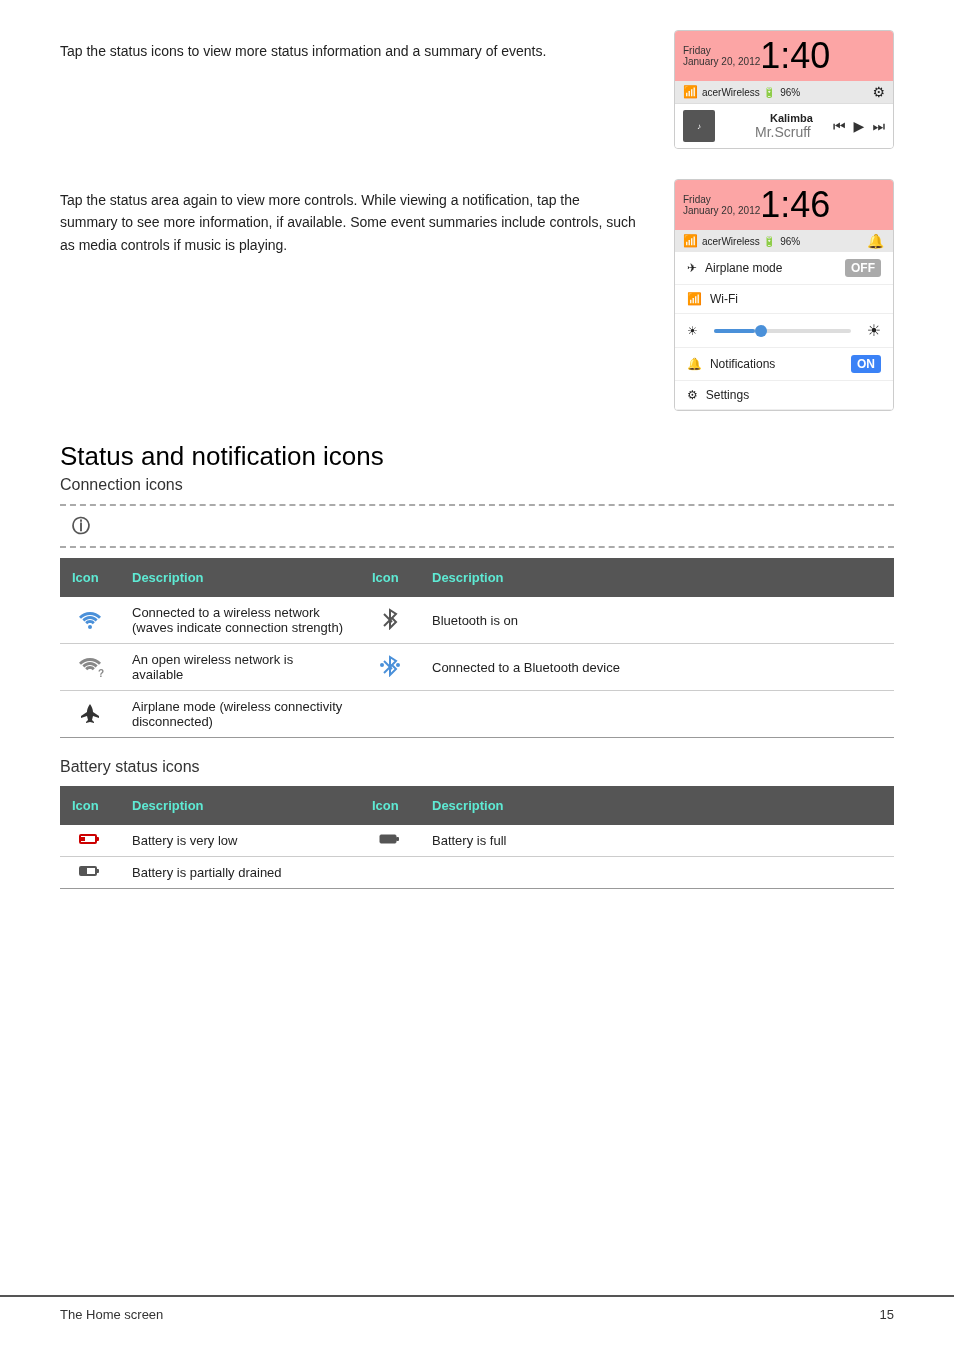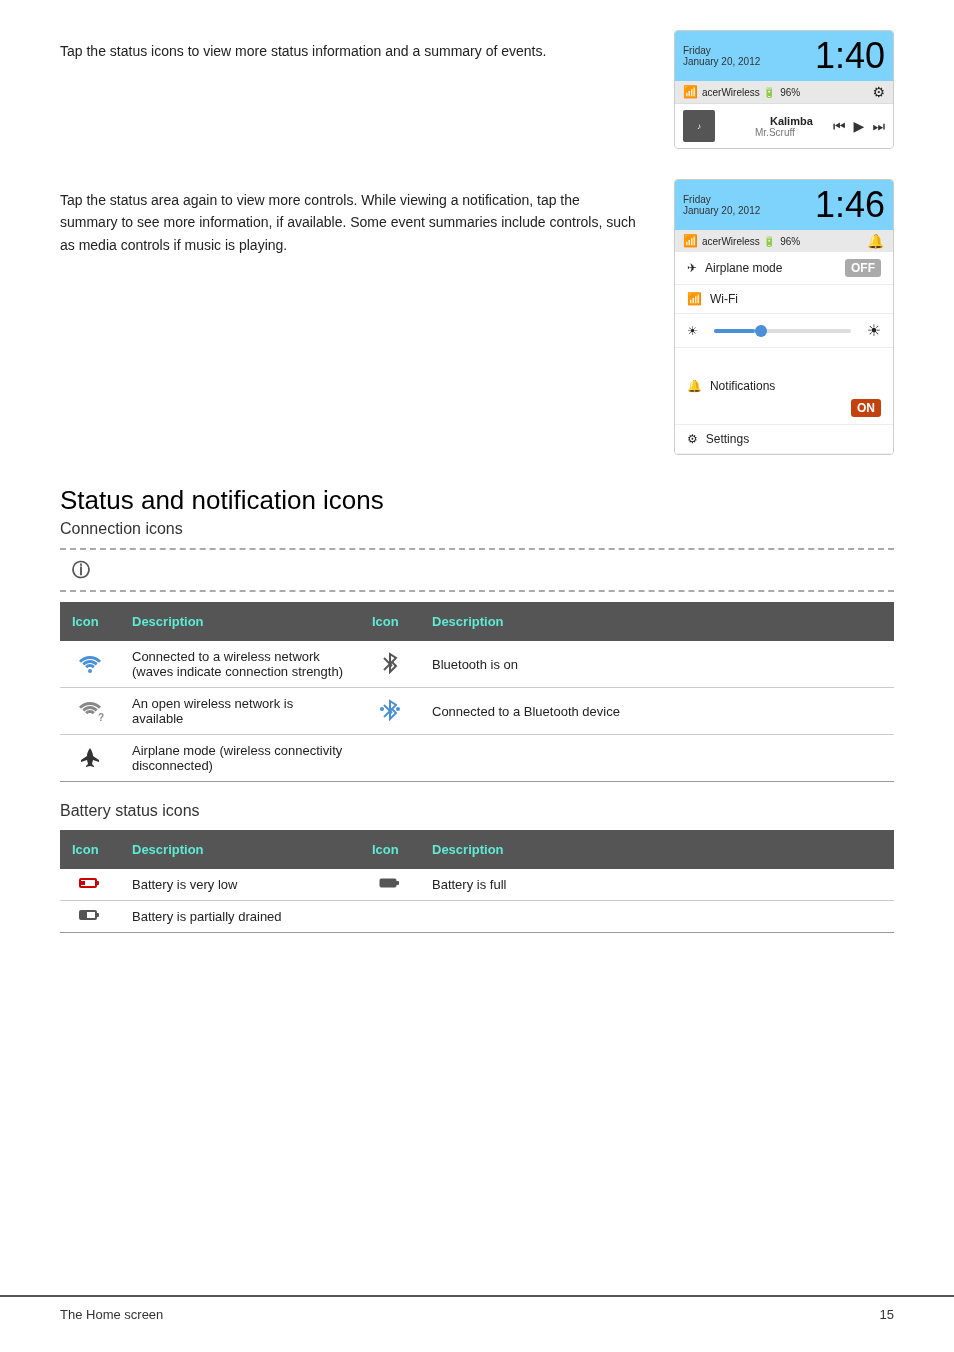--- a/index.html
+++ b/index.html
@@ -31,24 +31,24 @@
     }
     .phone-mockup {
       flex: 0 0 220px;
       border: 1px solid #ccc;
       background: #f5f5f5;
       border-radius: 4px;
       overflow: hidden;
       font-size: 11px;
     }
     .phone-status-bar {
-      background: #7dd3fc;
+      background: #fca5a5;
       padding: 4px 8px;
       display: flex;
-      justify-content: space-between;
+      justify-content: flex-start;
       align-items: center;
       font-size: 10px;
       color: #333;
     }
     .phone-wifi-bar {
       background: #e8e8e8;
       padding: 3px 8px;
       display: flex;
       align-items: center;
       gap: 6px;
@@ -76,21 +76,21 @@
       display: flex;
       align-items: center;
       justify-content: center;
       color: #fff;
       font-size: 8px;
     }
     .media-info {
       flex: 1;
     }
     .media-title { font-weight: bold; font-size: 11px; margin-left: 47px; }
-    .media-artist { font-size: 10px; color: #777; padding-left: 32px; }
+    .media-artist { font-size: 14px; color: #777; padding-left: 32px; }
     .media-controls {
       display: flex;
       gap: 8px;
       color: #333;
       font-size: 14px;
     }
 
     
     .phone-mockup2 {
       flex: 0 0 220px;
@@ -115,21 +115,21 @@
       gap: 8px;
     }
     .toggle-btn {
       font-size: 12px;
       padding: 2px 6px;
       border-radius: 3px;
       font-weight: bold;
       color: #fff;
     }
     .toggle-off { background: #aaa; }
-    .toggle-on { background: #c2410c; margin-top: 44px; }
+    .toggle-on { background: #3b82f6; }
     .brightness-bar {
       flex: 1;
       height: 4px;
       background: #ddd;
       border-radius: 2px;
       margin: 0 8px;
       position: relative;
     }
     .brightness-fill {
       width: 30%;

